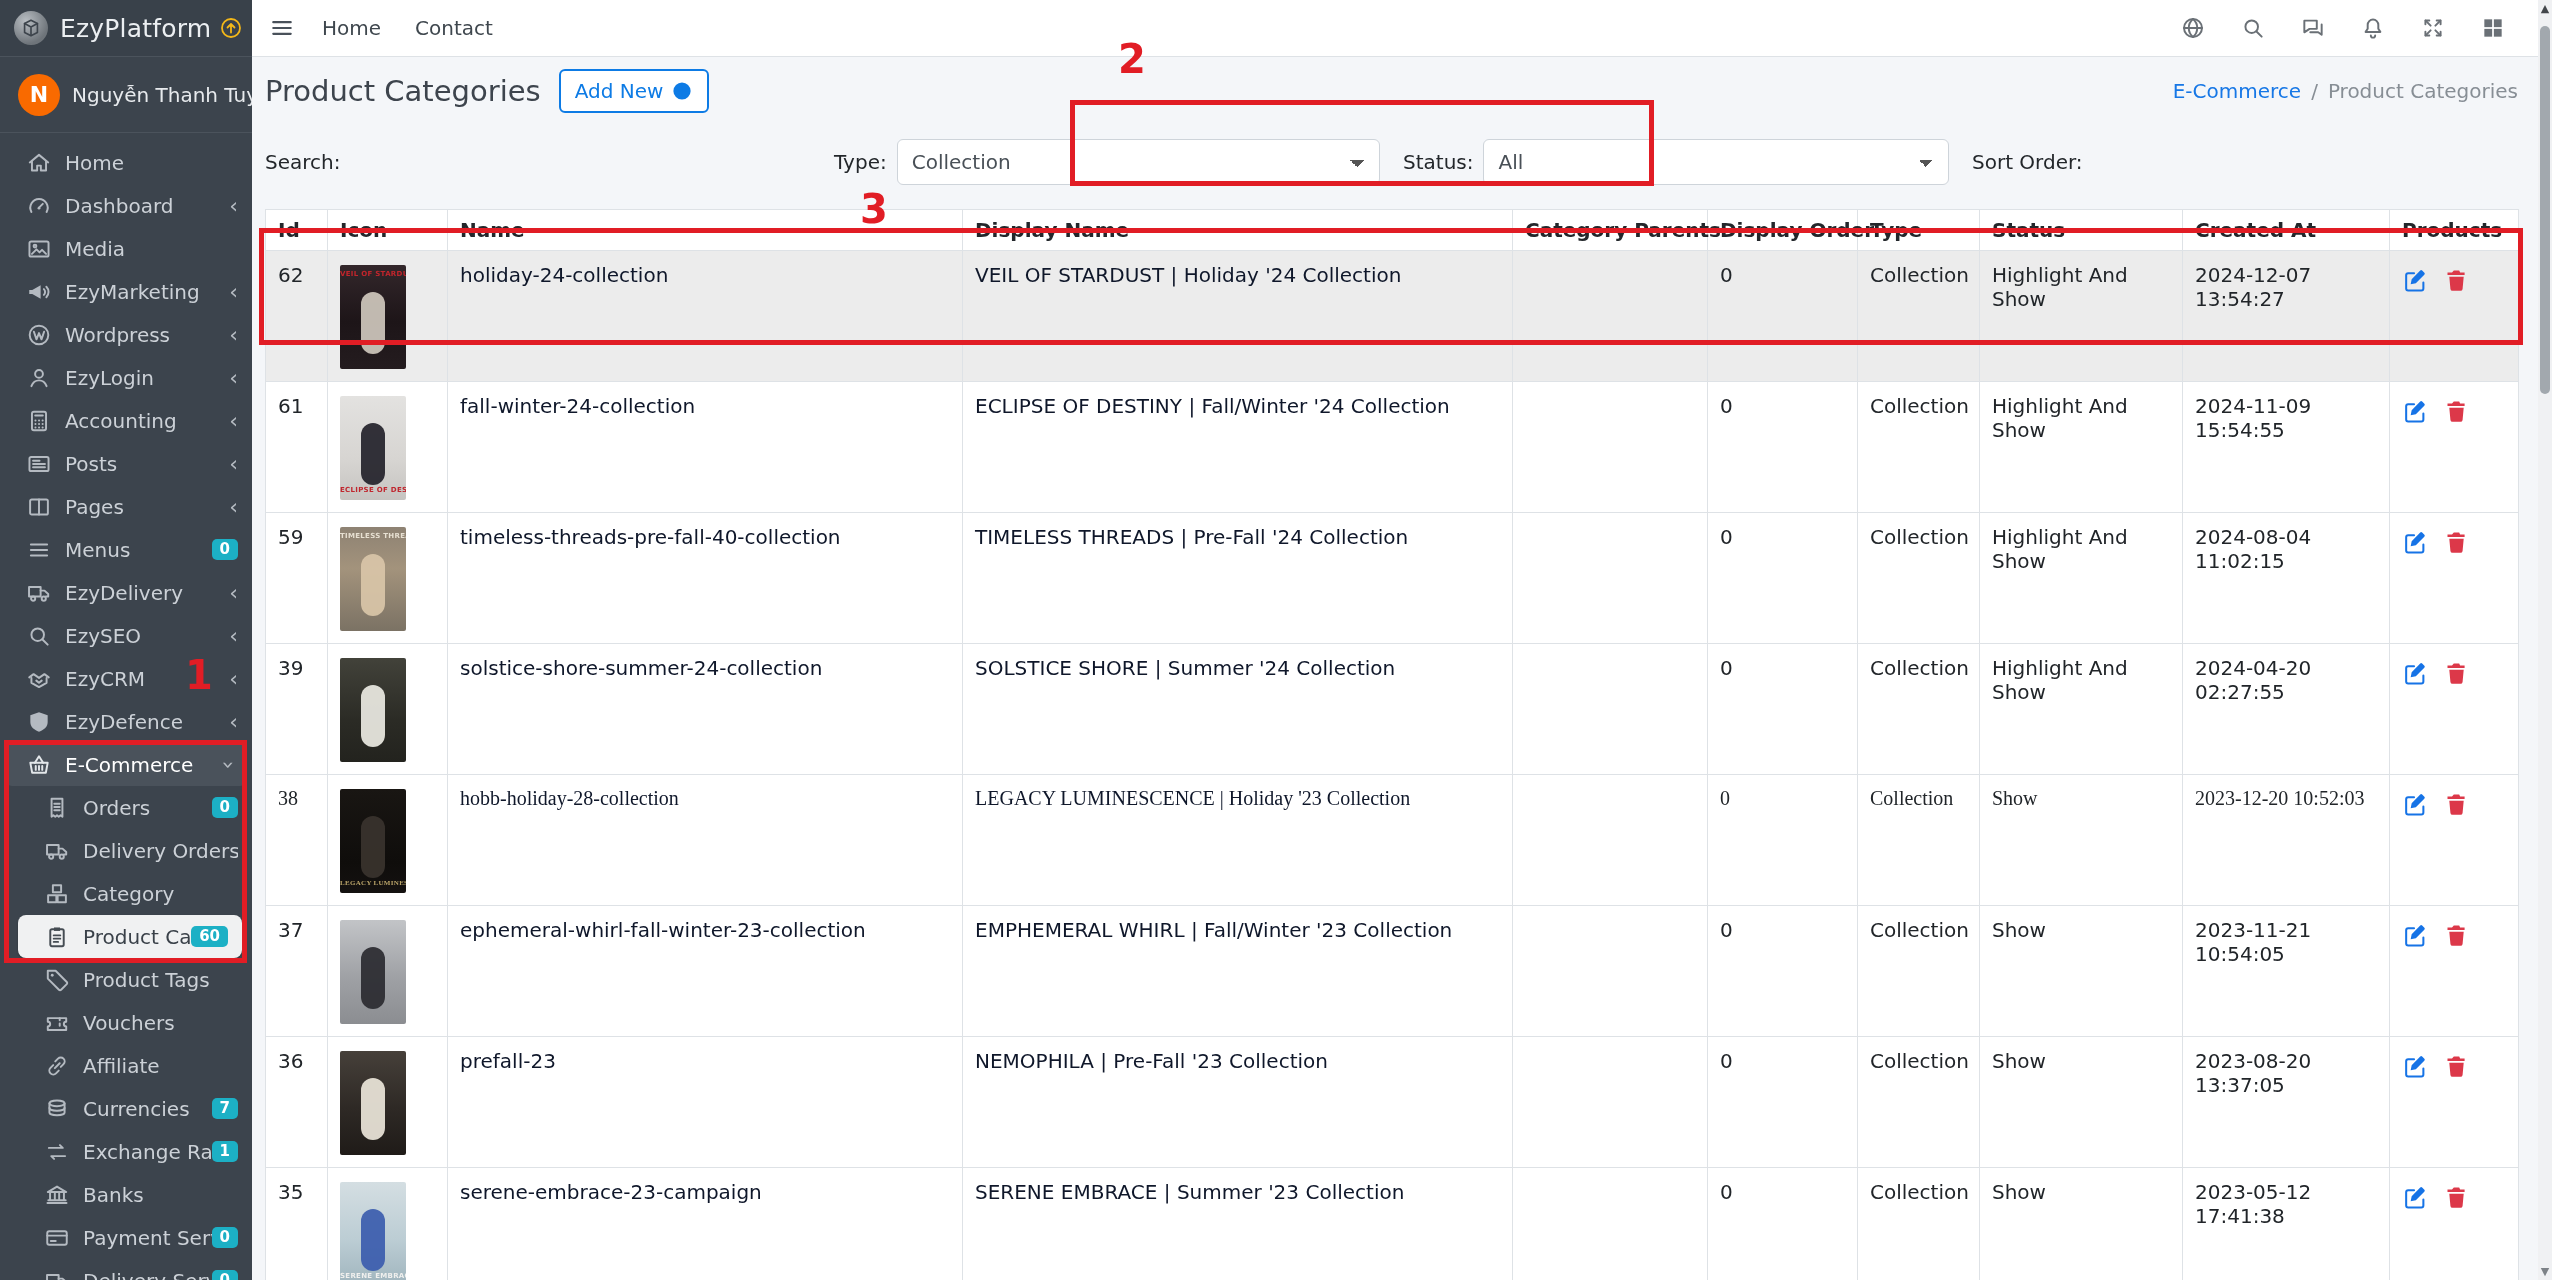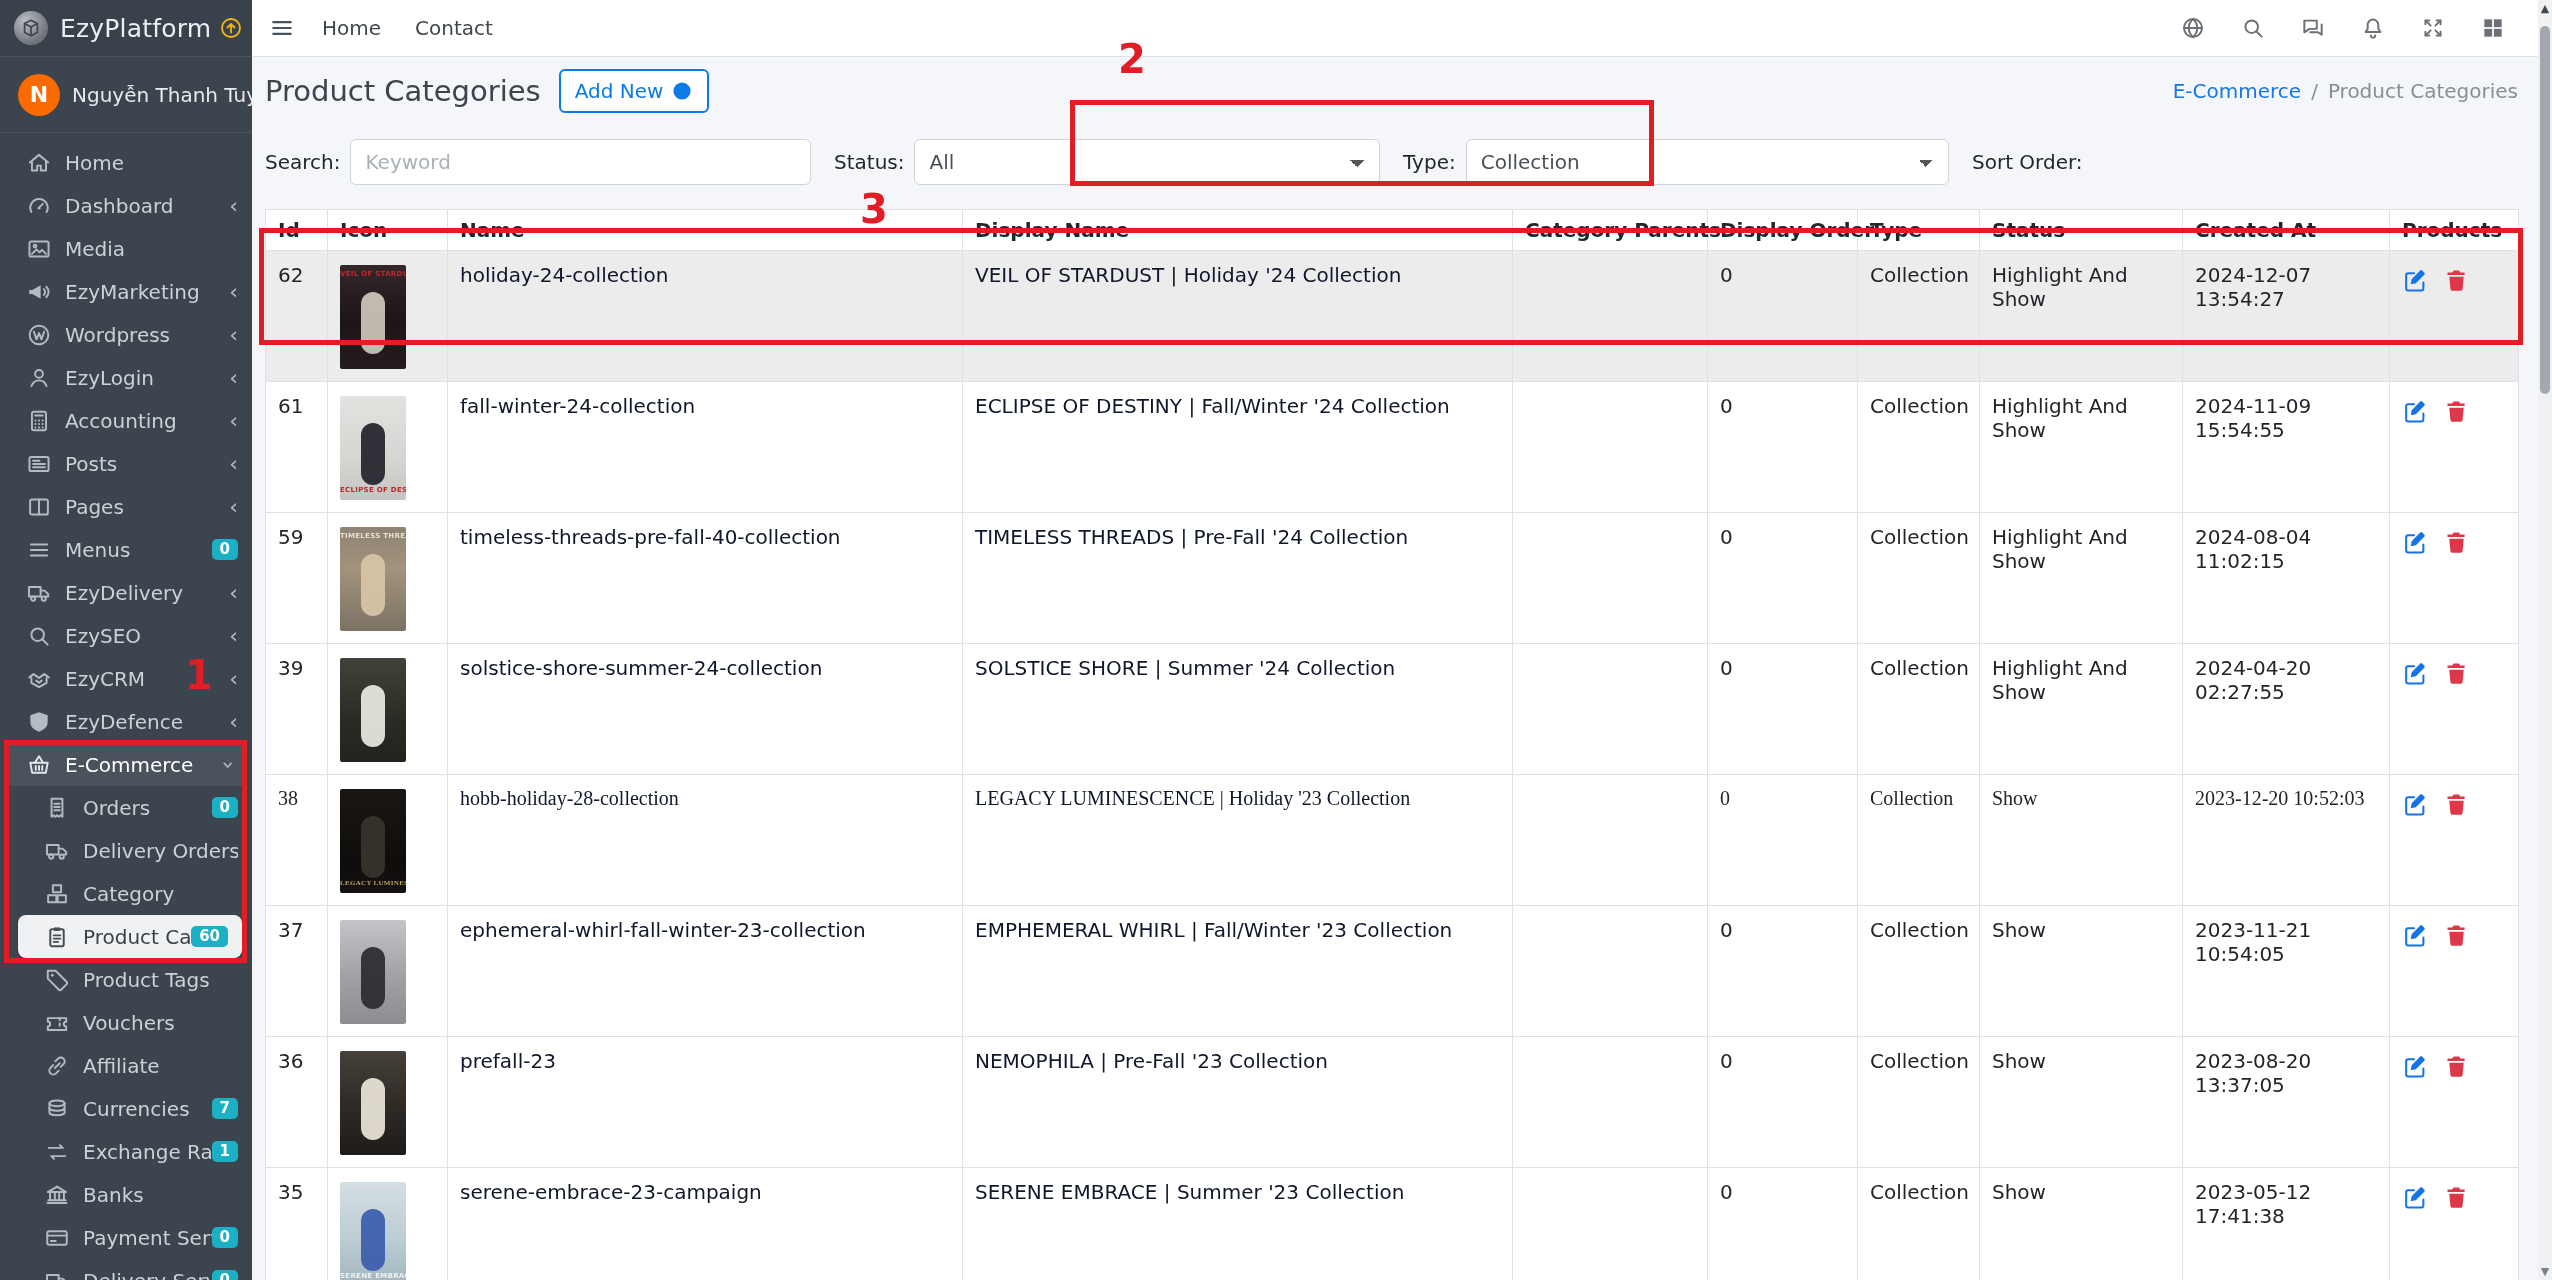--- a/index.html
+++ b/index.html
@@ -474,29 +474,28 @@
         <div class="breadcrumb">
           <span class="bc-link">E-Commerce</span>
           <span>/</span>
           <span>Product Categories</span>
         </div>
       </div>
 
       <div class="filters">
         <div class="fgroup">
           <label>Search:</label>
-          <input class="ctl" type="text" placeholder="Keyword" style="">
+        </div>
+        <div class="fgroup">
+          <label>Type:</label>
+          <select class="ctl" id="type-select"><option>Collection</option></select>
         </div>
         <div class="fgroup">
           <label>Status:</label>
           <select class="ctl" id="status-select"><option>All</option></select>
-        </div>
-        <div class="fgroup">
-          <label>Type:</label>
-          <select class="ctl" id="type-select"><option>Collection</option></select>
         </div>
         <div class="fgroup">
           <label>Sort Order:</label>
         </div>
       </div>
 
       <div class="table-wrap">
         <table>
           <colgroup>
             <col style="width:62px">

